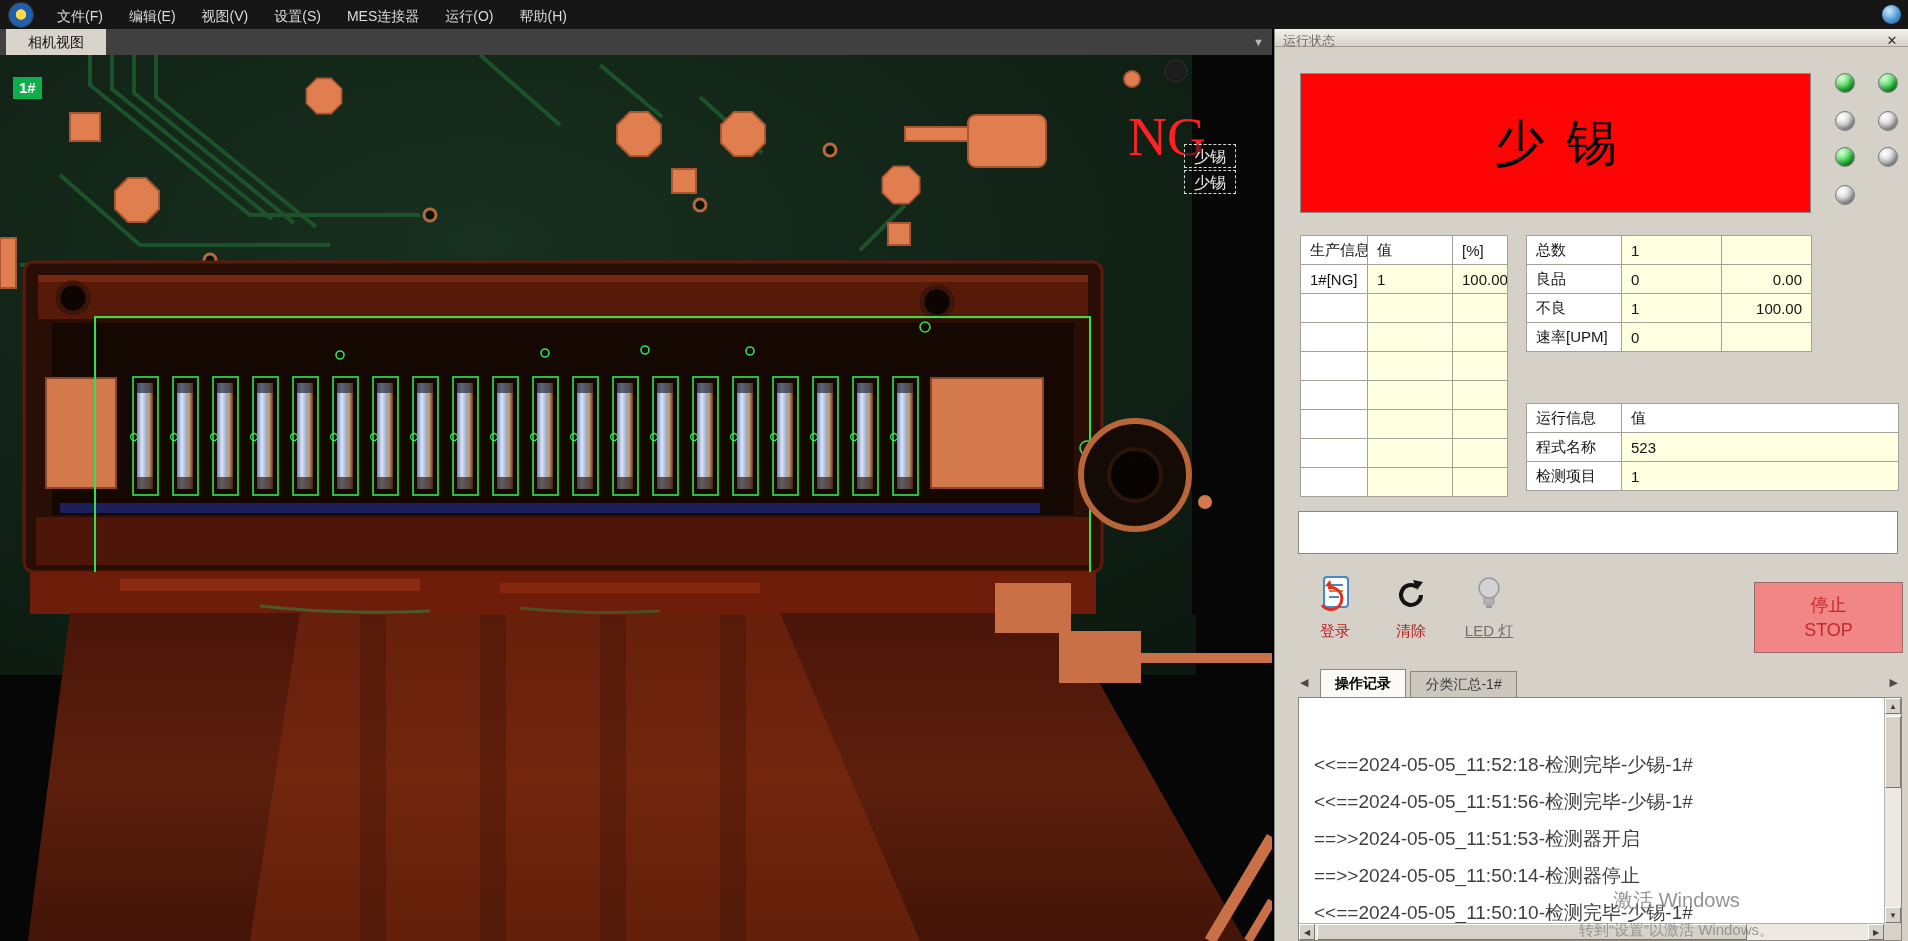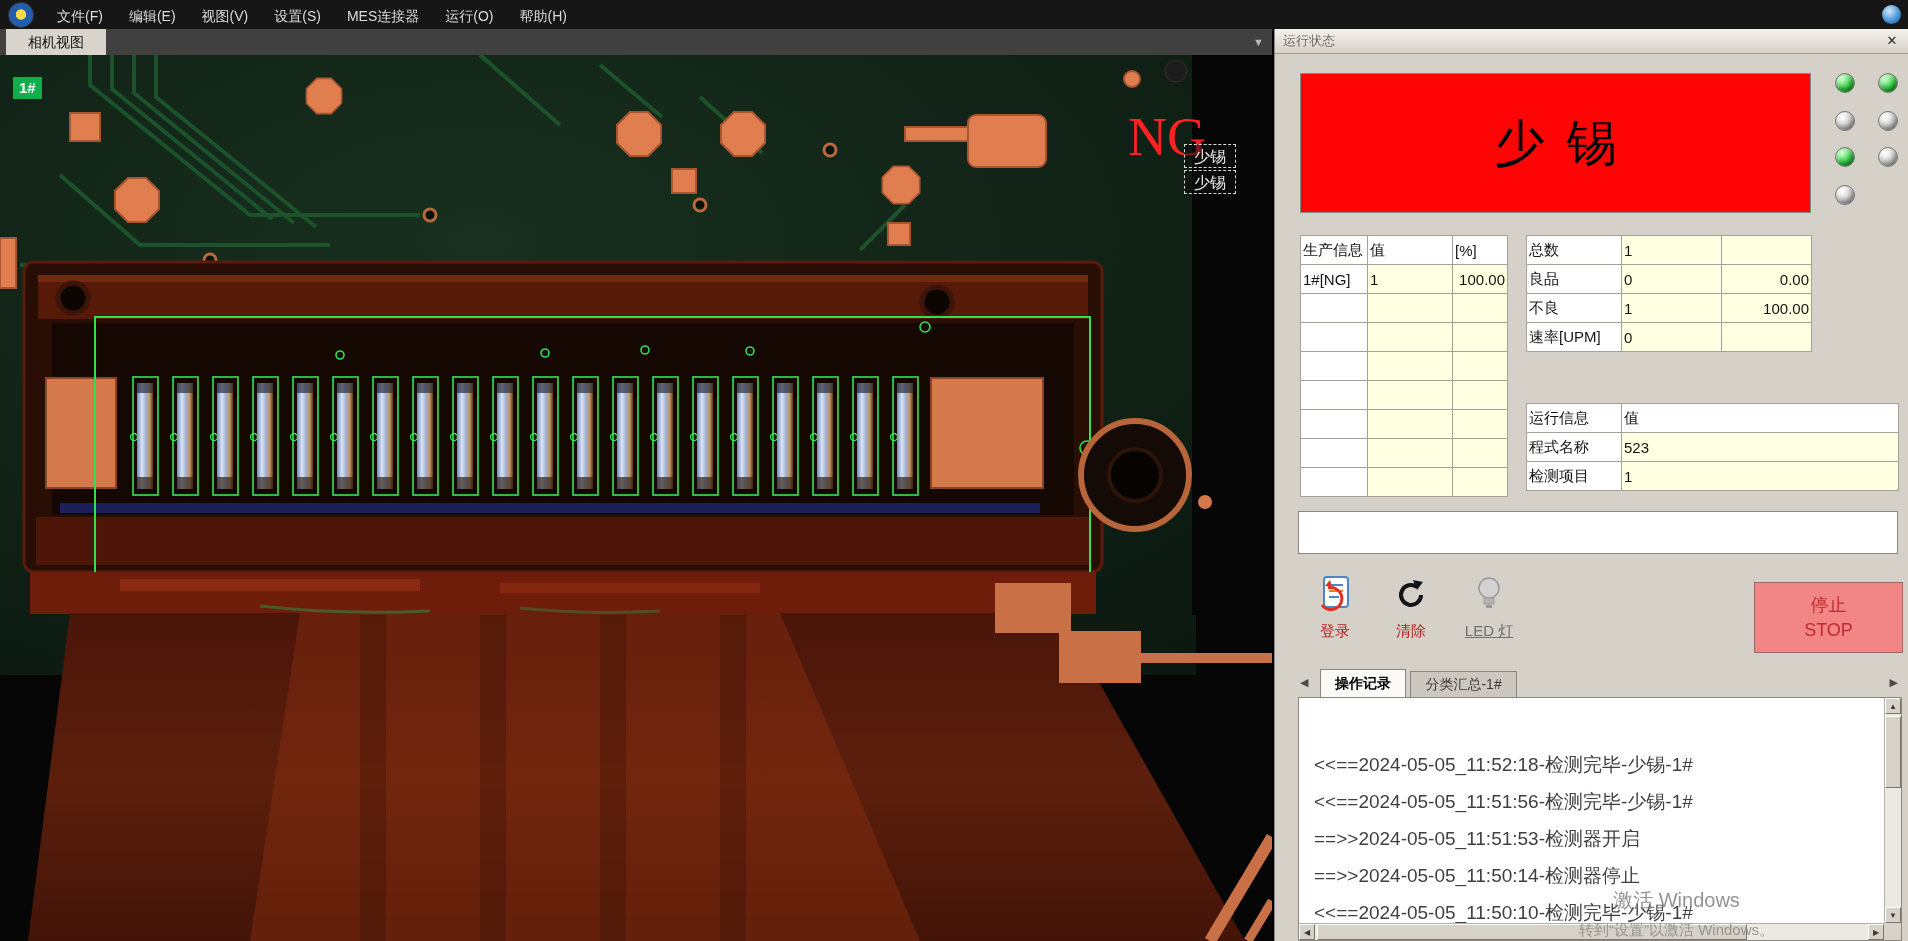--- a/index.html
+++ b/index.html
@@ -28,38 +28,38 @@
   .cam-station{position:absolute;left:13px;top:22px;background:#0fae4d;color:#fff;font-size:15px;
           font-weight:bold;padding:2px 6px;line-height:18px;}
   .ng{position:absolute;left:1128px;top:6px;color:#ff2222;font-size:54px;line-height:1.05;
       font-family:"Liberation Serif",serif;margin-top:48px;}
   .tagbox{position:absolute;left:1184px;width:52px;height:24px;line-height:24px;text-align:center;
       color:#ececec;font-size:16px;background:rgba(15,15,15,.55);border:1px dashed #d8d8d8;box-sizing:border-box;}
 
   
   .panel{position:absolute;left:1274px;top:29px;width:634px;height:912px;background:#d5d1c9;
          border-left:1px solid #8e8a82;box-sizing:border-box;}
-  .ptitle{position:absolute;left:0;top:0;width:100%;height:25px;
+  .ptitle{position:absolute;left:0;top:0;width:100%;height:18px;
           background:linear-gradient(#f4f1eb,#d6d2ca);border-bottom:1px solid #a19d95;box-sizing:border-box;}
   .ptitle-text{position:absolute;left:8px;top:0;line-height:24px;font-size:13px;color:#6f6b63;}
   .pclose{position:absolute;right:6px;top:0;width:20px;line-height:24px;text-align:center;
           font-size:13px;color:#2a2a2a;cursor:pointer;}
 
   .banner{position:absolute;left:25px;top:44px;width:511px;height:140px;background:#fe0404;
           border:1px solid #8a8a8a;display:flex;align-items:center;justify-content:center;
           font-family:"Liberation Serif",serif;font-size:50px;color:#000;
           letter-spacing:22px;padding-left:22px;box-sizing:border-box;}
 
   .led{position:absolute;width:20px;height:20px;border-radius:50%;border:1px solid #777;box-sizing:border-box;
        box-shadow:inset -2px -3px 4px rgba(0,0,0,.35), inset 2px 3px 4px rgba(255,255,255,.5);}
   .led[data-color="green"]{background:radial-gradient(circle at 35% 30%, #c2ffc2, #2ecc40 55%, #0f8a1f);}
   .led[data-color="gray"]{background:radial-gradient(circle at 35% 30%, #ffffff, #cccccc 55%, #8f8f8f);}
 
   table.dt{border-collapse:collapse;table-layout:fixed;position:absolute;font-size:15px;color:#141414;}
-  table.dt td{border:1px solid #a5a199;height:29px;padding:0 2px;overflow:hidden;white-space:nowrap;
+  table.dt td{border:1px solid #a5a199;height:29px;padding:0 9px;overflow:hidden;white-space:nowrap;
               background:#fff;box-sizing:border-box;}
   table.dt td.v{background:#ffffe1;}
   table.dt td.num{text-align:right;}
   .t-prod{left:25px;top:206px;width:207px;}
   .t-stats{left:251px;top:206px;width:285px;}
   .t-run{left:251px;top:374px;width:372px;border-radius:17px;}
 
   .msgbox{position:absolute;left:23px;top:482px;width:600px;height:43px;background:#fff;
           border:1px solid #8b877f;box-sizing:border-box;}
 

